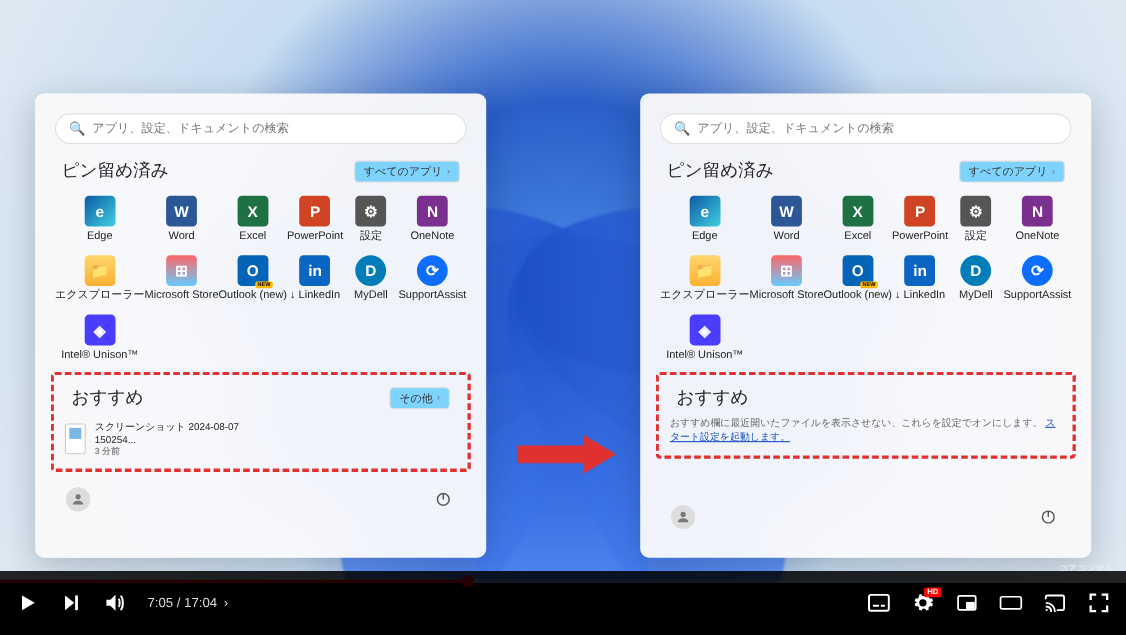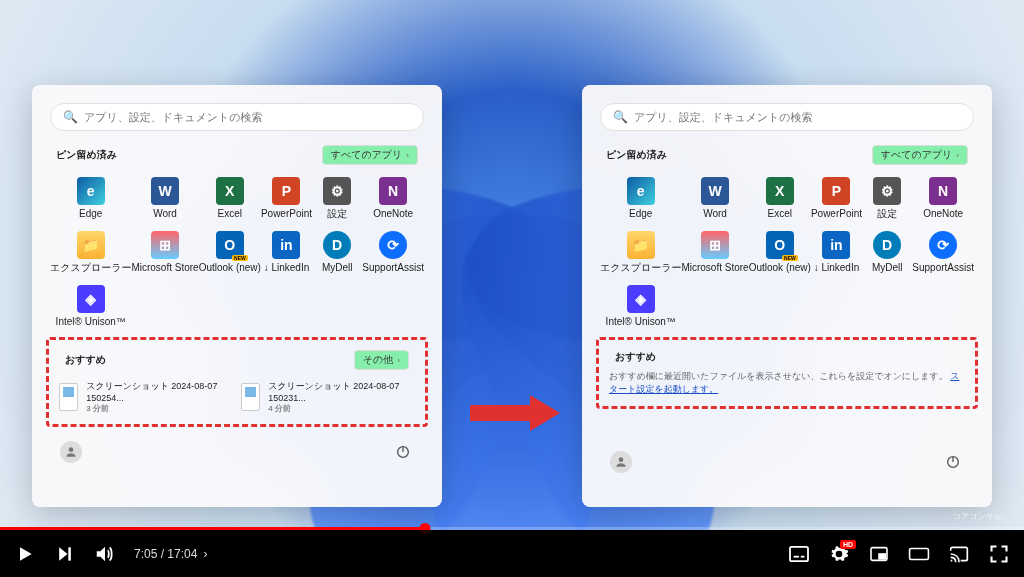--- a/index.html
+++ b/index.html
@@ -18,22 +18,22 @@
 .petal:nth-child(7){ transform: translate(-50%,-10%) rotate(-90deg); }
 
 .start-menu { position: absolute; width: 410px; background: rgba(249,249,251,0.96); border-radius: 8px; box-shadow: 0 8px 32px rgba(0,0,0,0.2); padding: 18px 18px 10px 18px; backdrop-filter: blur(20px); }
 .start-left { left: 32px; top: 85px; height: 422px; }
 .start-right { left: 582px; top: 85px; height: 422px; }
 
 .search-row { display: flex; align-items: center; background: #fff; border: 1px solid #e0e0e0; border-radius: 18px; padding: 6px 12px; margin-bottom: 14px; }
 .search-row input { border: none; outline: none; flex: 1; font-size: 11px; color: #888; background: transparent; }
 
 .section-row { display: flex; justify-content: space-between; align-items: center; margin: 4px 6px 8px 6px; }
-.section-title { font-size: 10px; font-weight: 700; color: #222; text-align: center; }
-.chip-btn { font-size: 10px; background: #86efac; border: 1px solid #ddd; border-radius: 4px; padding: 2px 8px; color: #333; display: flex; align-items: center; gap: 4px; cursor: pointer; }
+.section-title { font-size: 16px; font-weight: 400; color: #222; text-align: center; }
+.chip-btn { font-size: 10px; background: #7dd3fc; border: 1px solid #ddd; border-radius: 4px; padding: 2px 8px; color: #333; display: flex; align-items: center; gap: 4px; cursor: pointer; }
 .chip-btn .chev { font-size: 8px; color: #666; }
 
 .apps-grid { display: grid; grid-template-columns: repeat(6, 1fr); gap: 4px 0; margin-bottom: 6px; }
 .app-tile { display: flex; flex-direction: column; align-items: center; padding: 4px 0; cursor: pointer; border-radius: 4px; }
 .app-icon { width: 28px; height: 28px; border-radius: 4px; display: flex; align-items: center; justify-content: center; font-size: 14px; font-weight: bold; color: #fff; margin-bottom: 3px; }
 .app-label { font-size: 10px; color: #222; line-height: 1.1; white-space: nowrap; }
 
 .ic-edge { background: linear-gradient(135deg,#0c59a4,#40d1e0); }
 .ic-word { background: #2b5797; }
 .ic-excel { background: #1e7145; }
@@ -61,27 +61,27 @@
 .rec-link { color: #1a4fc3; text-decoration: underline; cursor: pointer; }
 
 .bottom-bar { display: flex; justify-content: space-between; align-items: center; padding: 8px 10px 0 10px; margin-top: 6px; }
 .user-ic, .power-ic { width: 22px; height: 22px; border-radius: 50%; display: flex; align-items: center; justify-content: center; color: #555; cursor: pointer; }
 .user-ic { background: #ddd; }
 
 .arrow { position: absolute; left: 470px; top: 395px; width: 100px; height: 36px; }
 .arrow-body { position: absolute; left: 0; top: 10px; width: 70px; height: 16px; background: #e03030; }
 .arrow-head { position: absolute; left: 60px; top: 0; width: 0; height: 0; border-left: 30px solid #e03030; border-top: 18px solid transparent; border-bottom: 18px solid transparent; }
 
-.watermark { position: absolute; right: 22px; bottom: 8px; font-size: 8px; color: rgba(255,255,255,0.7); }
+.watermark { position: absolute; right: 12px; bottom: 8px; font-size: 8px; color: rgba(255,255,255,0.7); }
 
 .progress-bar { position: absolute; left: 0; bottom: 47px; width: 1024px; height: 3px; background: rgba(255,255,255,0.25); }
 .progress-fill { height: 100%; background: #ff0000; width: 41.5%; }
 .progress-dot { position: absolute; left: 41.5%; top: -4px; width: 11px; height: 11px; background: #ff0000; border-radius: 50%; transform: translateX(-50%); }
 
-.controls { position: absolute; left: 0; bottom: 0; width: 1024px; height: 47px; background: rgba(0,0,0,0.85); display: flex; align-items: center; padding: 0 14px; color: #fff; }
+.controls { position: absolute; left: 0; bottom: 0; width: 1024px; height: 58px; background: rgba(0,0,0,0.85); display: flex; align-items: center; padding: 0 14px; color: #fff; }
 .ctrl-left, .ctrl-right { display: flex; align-items: center; gap: 18px; }
 .ctrl-right { margin-left: auto; }
 .ctrl-ic { width: 22px; height: 22px; display: flex; align-items: center; justify-content: center; cursor: pointer; fill: #fff; color: #fff; }
 .time-chapter { display: flex; align-items: center; gap: 6px; font-size: 12px; color: #ddd; }
 .chapter { cursor: pointer; }
 .hd-badge { background: #ff0000; color: #fff; font-size: 7px; font-weight: bold; padding: 1px 3px; border-radius: 2px; position: absolute; top: -3px; right: -6px; }
 .gear-wrap { position: relative; }
 </style>
 </head>
 <body>
@@ -172,27 +172,20 @@
           </span>
       </div>
       <div class="rec-items">
         <div class="rec-item">
           <div class="rec-thumb"></div>
           <div class="rec-text">
               <span class="rec-name">スクリーンショット 2024-08-07 150254...</span>
               <span class="rec-time">3 分前</span>
             </div>
         </div>
-        <div class="rec-item">
-          <div class="rec-thumb"></div>
-          <div class="rec-text">
-              <span class="rec-name">スクリーンショット 2024-08-07 150231...</span>
-              <span class="rec-time">4 分前</span>
-            </div>
-        </div>
       </div>
     </div>
     <div class="bottom-bar">
       <div class="user-ic">
           <svg width="14" height="14" viewBox="0 0 24 24" fill="#777">
             <circle cx="12" cy="8" r="4"></circle>
             <path d="M4 20c0-4 4-6 8-6s8 2 8 6"></path>
           </svg>
         </div>
       <div class="power-ic">

